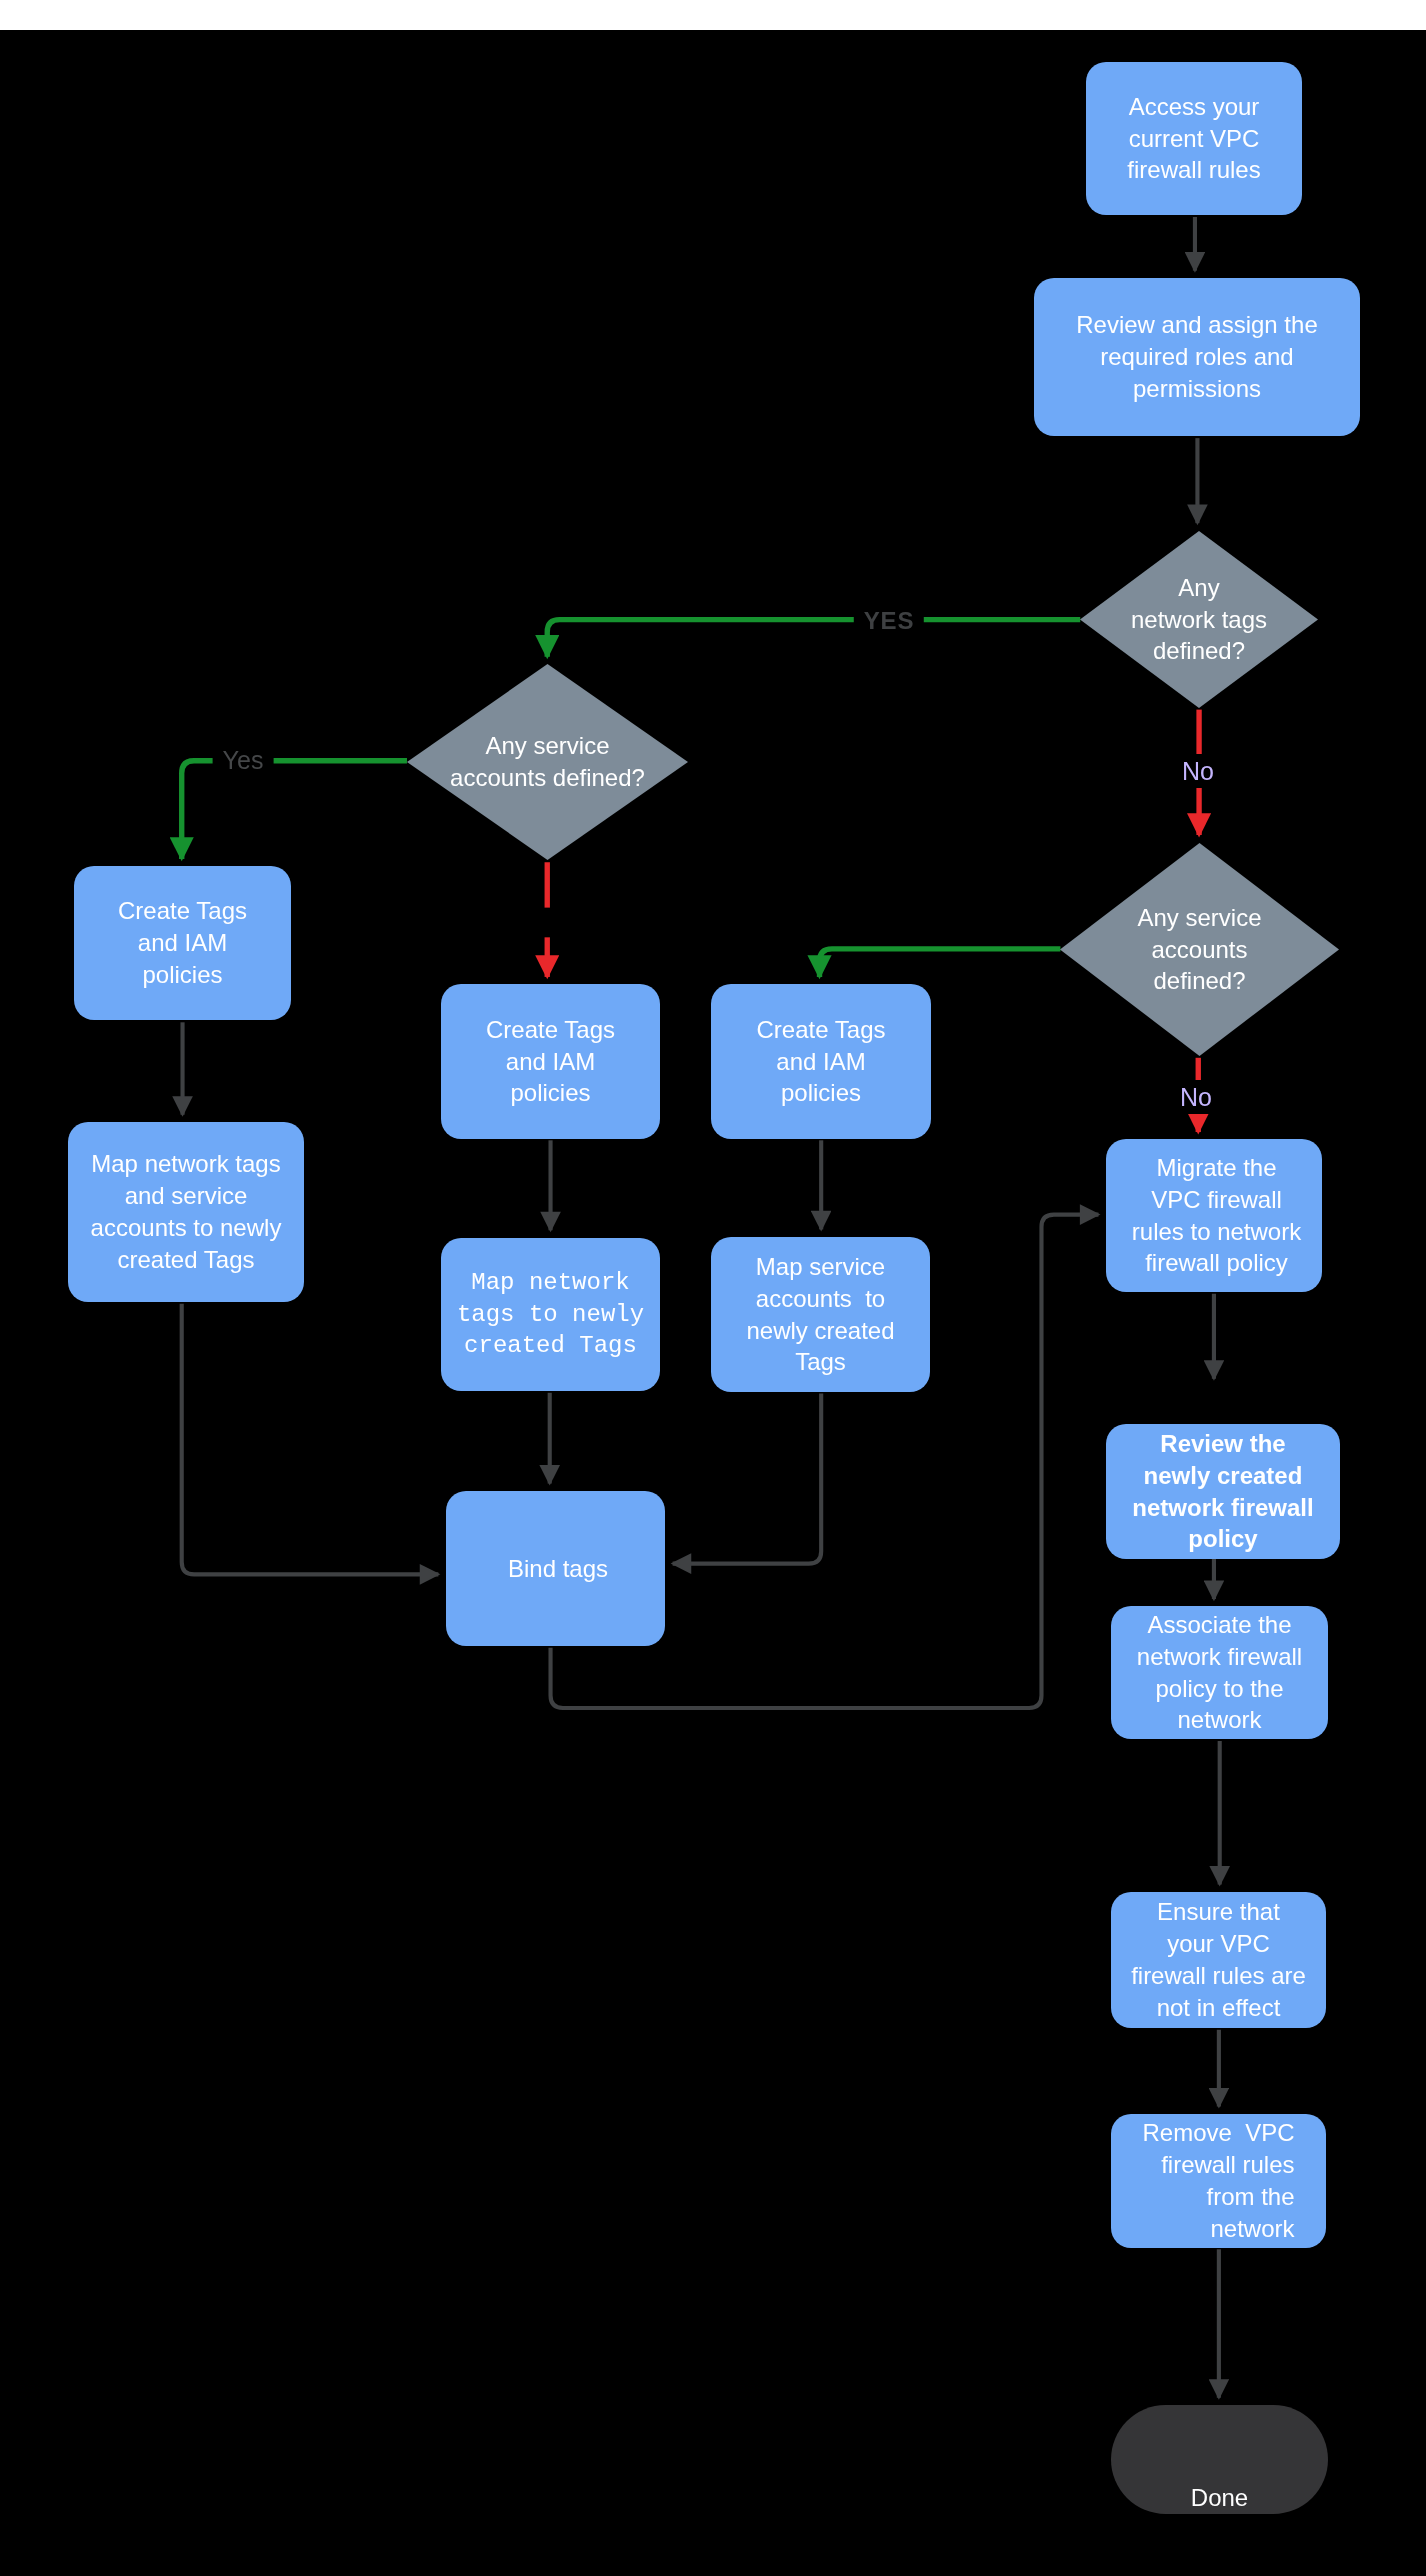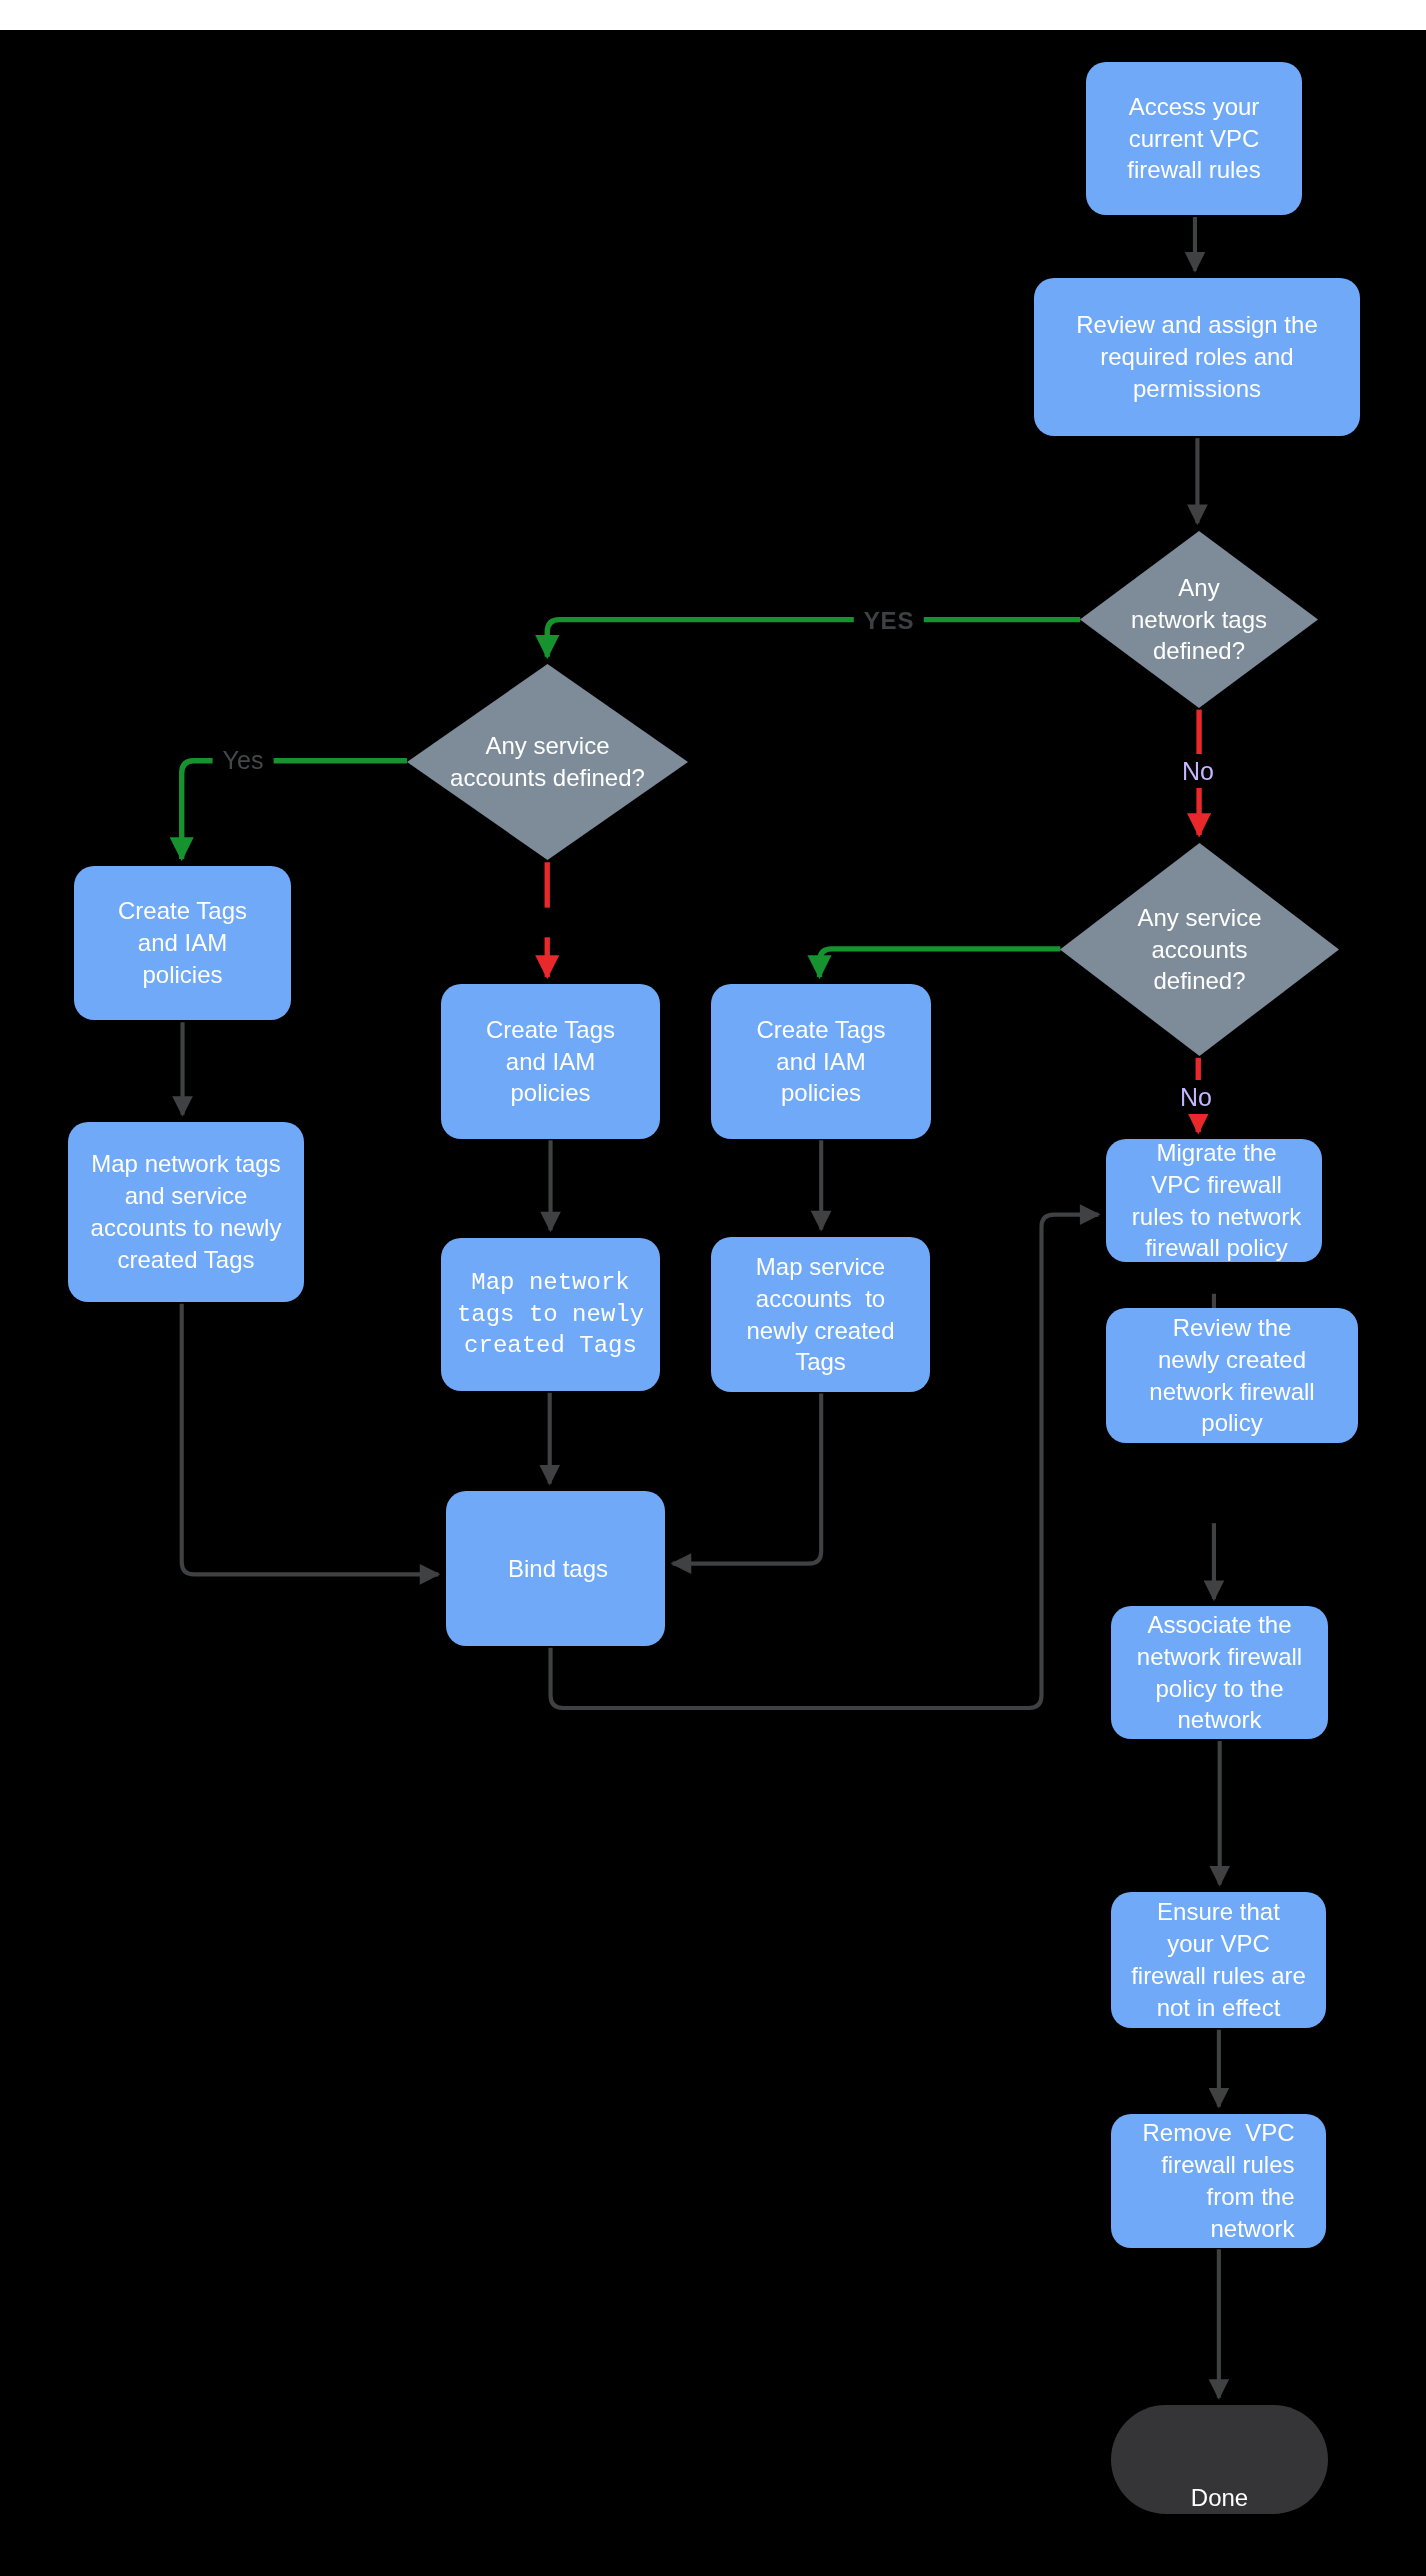--- a/index.html
+++ b/index.html
@@ -32,22 +32,22 @@
   #n-d-network-tags   {left:1080px;top:531px; width:238px;height:177px;}
   #n-d-service-left   {left:407px; top:664px; width:281px;height:196px;}
   #n-d-service-right  {left:1060px;top:843px;width:279px;height:213px;}
   #n-create-left      {left:74px;  top:866px;width:217px;height:154px;}
   #n-map-left         {left:68px;  top:1122px;width:236px;height:180px;}
   #n-create-mid       {left:441px; top:984px;width:219px;height:155px;}
   #n-create-right     {left:711px; top:984px;width:220px;height:155px;}
   #n-map-network      {left:441px; top:1238px;width:219px;height:153px;font-family:Liberation Mono, monospace;}
   #n-map-service      {left:711px; top:1237px;width:219px;height:155px;}
   #n-bind-tags        {left:446px; top:1491px;width:219px;height:155px;padding-left:20px;}
-  #n-migrate          {left:1106px;top:1139px;width:216px;height:123px;padding-left:20px;}
-  #n-review-policy    {left:1106px;top:1308px;width:252px;height:135px;}
+  #n-migrate          {left:1106px;top:1139px;width:216px;height:153px;padding-left:20px;}
+  #n-review-policy    {left:1106px;top:1424px;width:234px;height:135px;font-weight:bold;}
   #n-associate        {left:1111px;top:1606px;width:217px;height:133px;}
   #n-ensure           {left:1111px;top:1892px;width:215px;height:136px;}
   #n-remove           {left:1111px;top:2114px;width:215px;height:134px;text-align:right;}
   #n-done             {left:1111px;top:2405px;width:217px;height:109px;}
   
   #el-yes-upper{left:889px;top:620px;}
   #el-yes-left {left:243px; top:760px;}
   #el-no-net   {left:1198px;top:771px;}
   #el-no-svc   {left:1196px;top:1097px;}
 </style>

